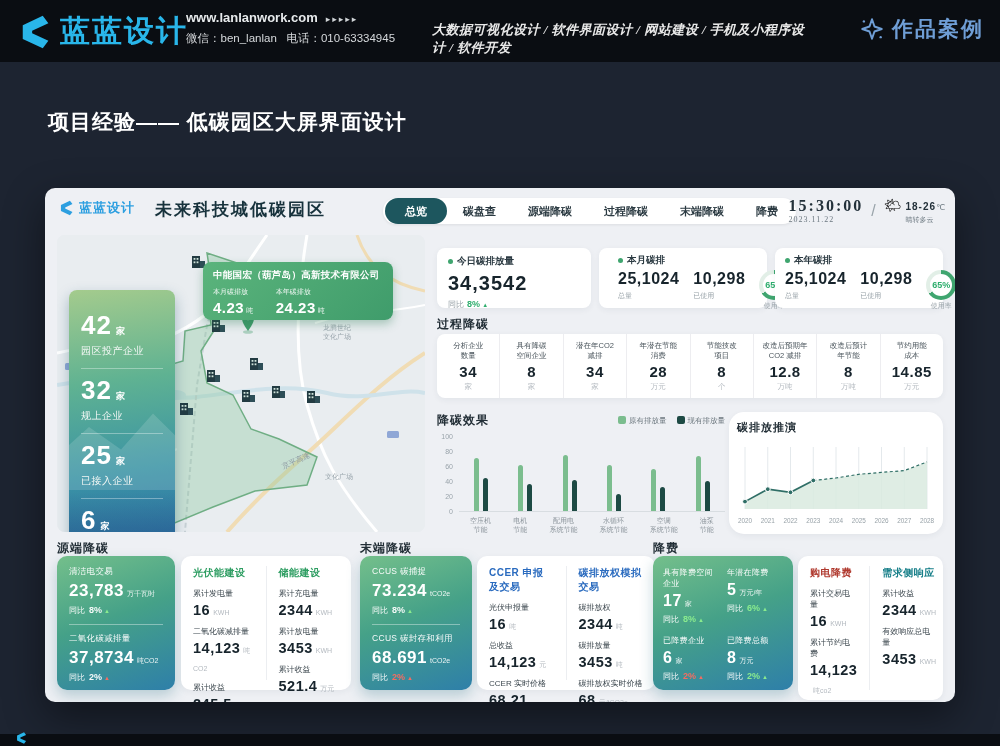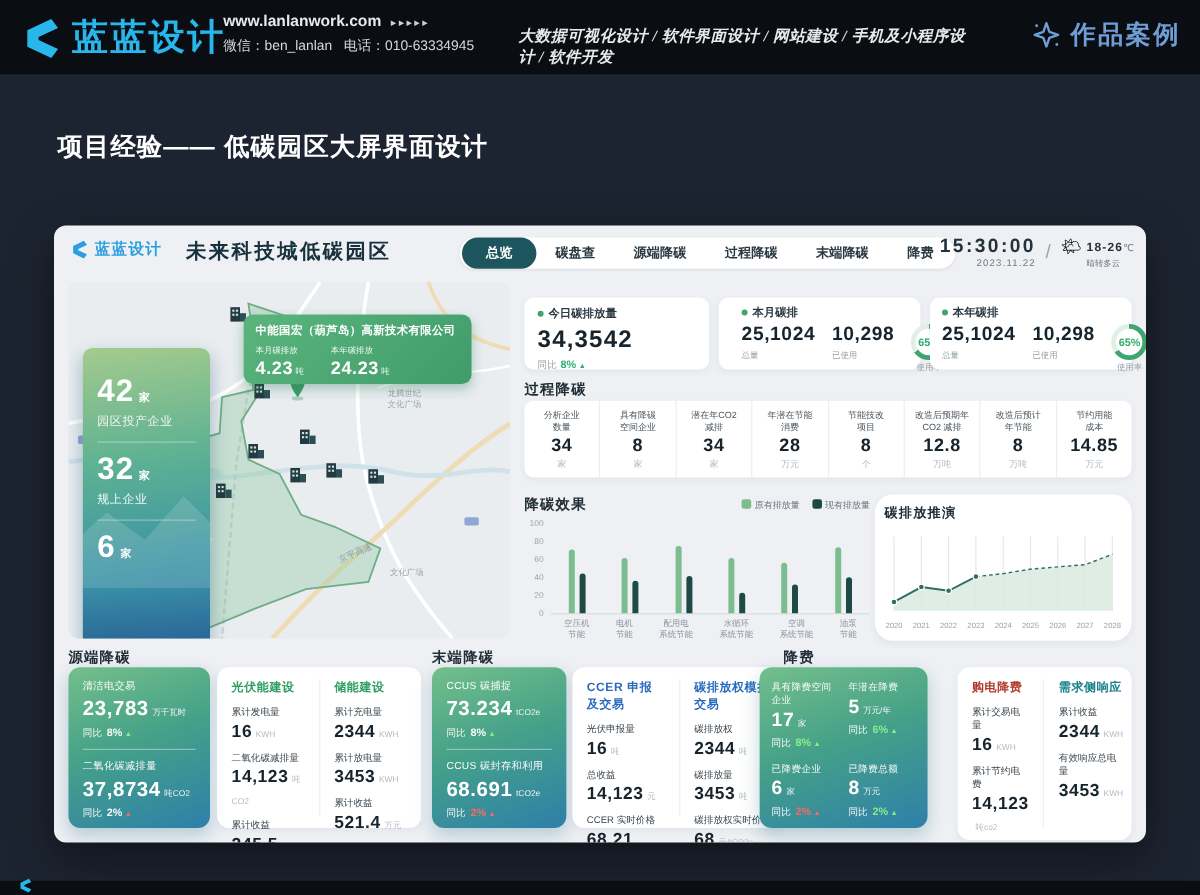--- a/index.html
+++ b/index.html
@@ -30,21 +30,21 @@
   .db-logo{position:absolute;left:0;top:3px;display:flex;align-items:center;gap:4px;}
   .db-logo svg{width:18px;height:18px;}
   .db-logo .db-brand{font-size:13px;font-weight:800;color:#2d9fe0;letter-spacing:1px;}
   .db-title{position:absolute;left:98px;top:2px;font-size:17px;font-weight:800;color:#17323c;letter-spacing:2px;}
   .tabs{position:absolute;left:326px;top:2px;height:26px;background:#ffffff;border-radius:13px;
         display:flex;align-items:center;padding:0 2px;box-shadow:0 1px 3px rgba(0,0,0,.08);}
   .tab{height:22px;line-height:22px;padding:0 16px;font-size:11px;font-weight:700;color:#2b3a42;
        border-radius:11px;cursor:pointer;white-space:nowrap;}
   .tab.active{background:#1d565e;color:#ffffff;padding:0 20px;height:26px;line-height:26px;border-radius:13px;}
   .header-right{position:absolute;right:0;top:0;display:flex;align-items:center;gap:8px;}
-  .clock{text-align:right;}
+  .clock{text-align:left;font-family:Liberation Serif, serif;}
   .clock .time{font-size:16px;font-weight:800;color:#23313a;letter-spacing:2px;}
   .clock .date{font-size:8px;color:#6c7880;letter-spacing:1px;margin-top:0px;}
   .hdr-slash{font-size:16px;color:#9aa4ab;font-weight:400;}
   .weather{display:flex;align-items:flex-start;gap:4px;}
   .weather .w-icon{font-size:14px;line-height:18px;}
   .weather .w-range{font-size:10px;font-weight:800;color:#23313a;letter-spacing:1px;}
   .weather .w-unit{font-size:8px;color:#6c7880;}
   .weather .w-desc{font-size:7px;color:#6c7880;margin-top:1px;}
   
   .map{position:absolute;left:12px;top:47px;width:368px;height:297px;border-radius:8px;overflow:hidden;background:#e9edf0;}
@@ -309,20 +309,24 @@
         <div class="sstats" id="sidebar-stats">
             <div class="sstat">
               <div class="snum">42<span class="sunit">家</span></div>
               <div class="slbl">园区投产企业</div>
             </div>
             <div class="sstat">
               <div class="snum">32<span class="sunit">家</span></div>
               <div class="slbl">规上企业</div>
             </div>
             <div class="sstat">
+              <div class="snum">25<span class="sunit">家</span></div>
+              <div class="slbl">已接入企业</div>
+            </div>
+            <div class="sstat">
               <div class="snum">6<span class="sunit">家</span></div>
             </div>
           </div>
       </div>
     </div>
 
     <div class="scard" style="left:392px;top:60px;width:154px;height:60px;padding:7px 11px;">
       <div class="sc-title">
           <span class="dot"></span>
           <span>今日碳排放量</span>
@@ -631,21 +635,21 @@
             <div class="wmrow"><span class="wmval">3453</span><span class="wmunit">吨</span></div>
           </div>
           <div class="wm">
             <div class="wmlabel">碳排放权实时价格</div>
             <div class="wmrow"><span class="wmval">68</span><span class="wmunit">元/tCO2e</span></div>
           </div>
         </div>
       </div>
 
     <div class="sec-title" style="left:608px;top:352px;">降费</div>
-    <div class="gcard grid2" id="cost-green" style="left:588px;top:368px;width:140px;height:134px;">
+    <div class="gcard grid2" id="cost-green" style="left:608px;top:368px;width:140px;height:134px;">
         <div class="gcell">
           <div class="glabel">具有降费空间企业</div>
           <div class="gvalrow"><span class="gval">17</span><span class="gunit">家</span></div>
           <div class="gcmp">同比<b style="color: rgb(142, 240, 143);">8%</b><span class="tri" style="color: rgb(142, 240, 143);">▲</span></div>
         </div>
         <div class="gcell">
           <div class="glabel">年潜在降费</div>
           <div class="gvalrow"><span class="gval">5</span><span class="gunit">万元/年</span></div>
           <div class="gcmp">同比<b style="color: rgb(142, 240, 143);">6%</b><span class="tri" style="color: rgb(142, 240, 143);">▲</span></div>
         </div>

